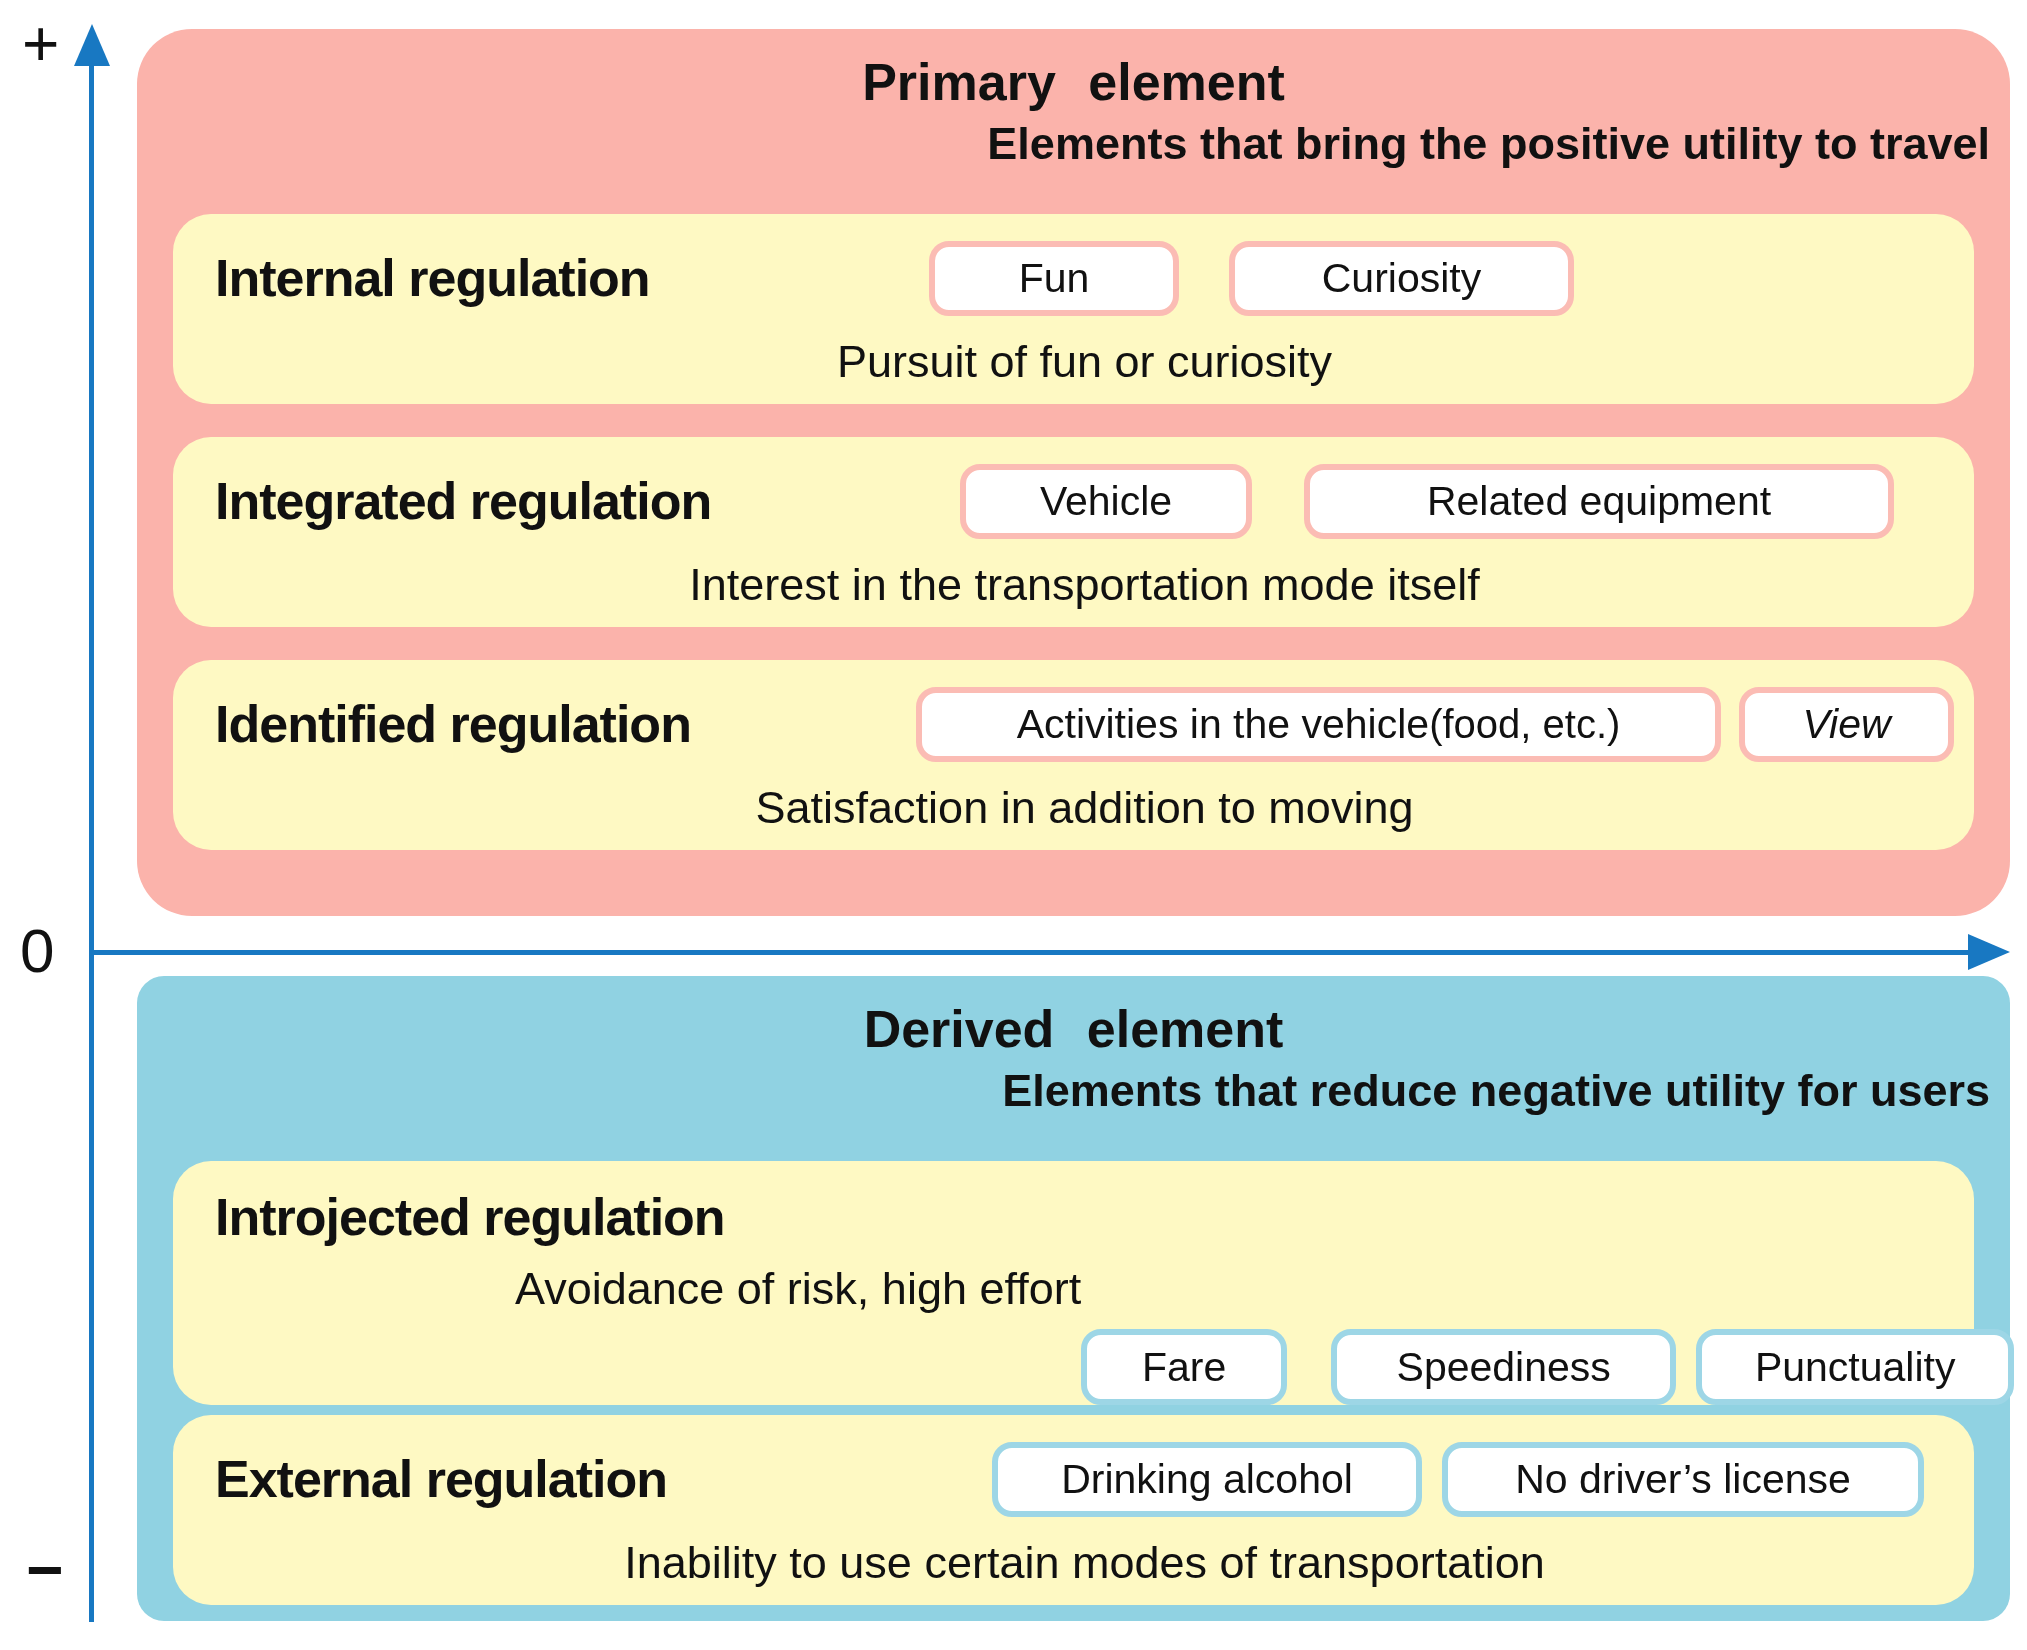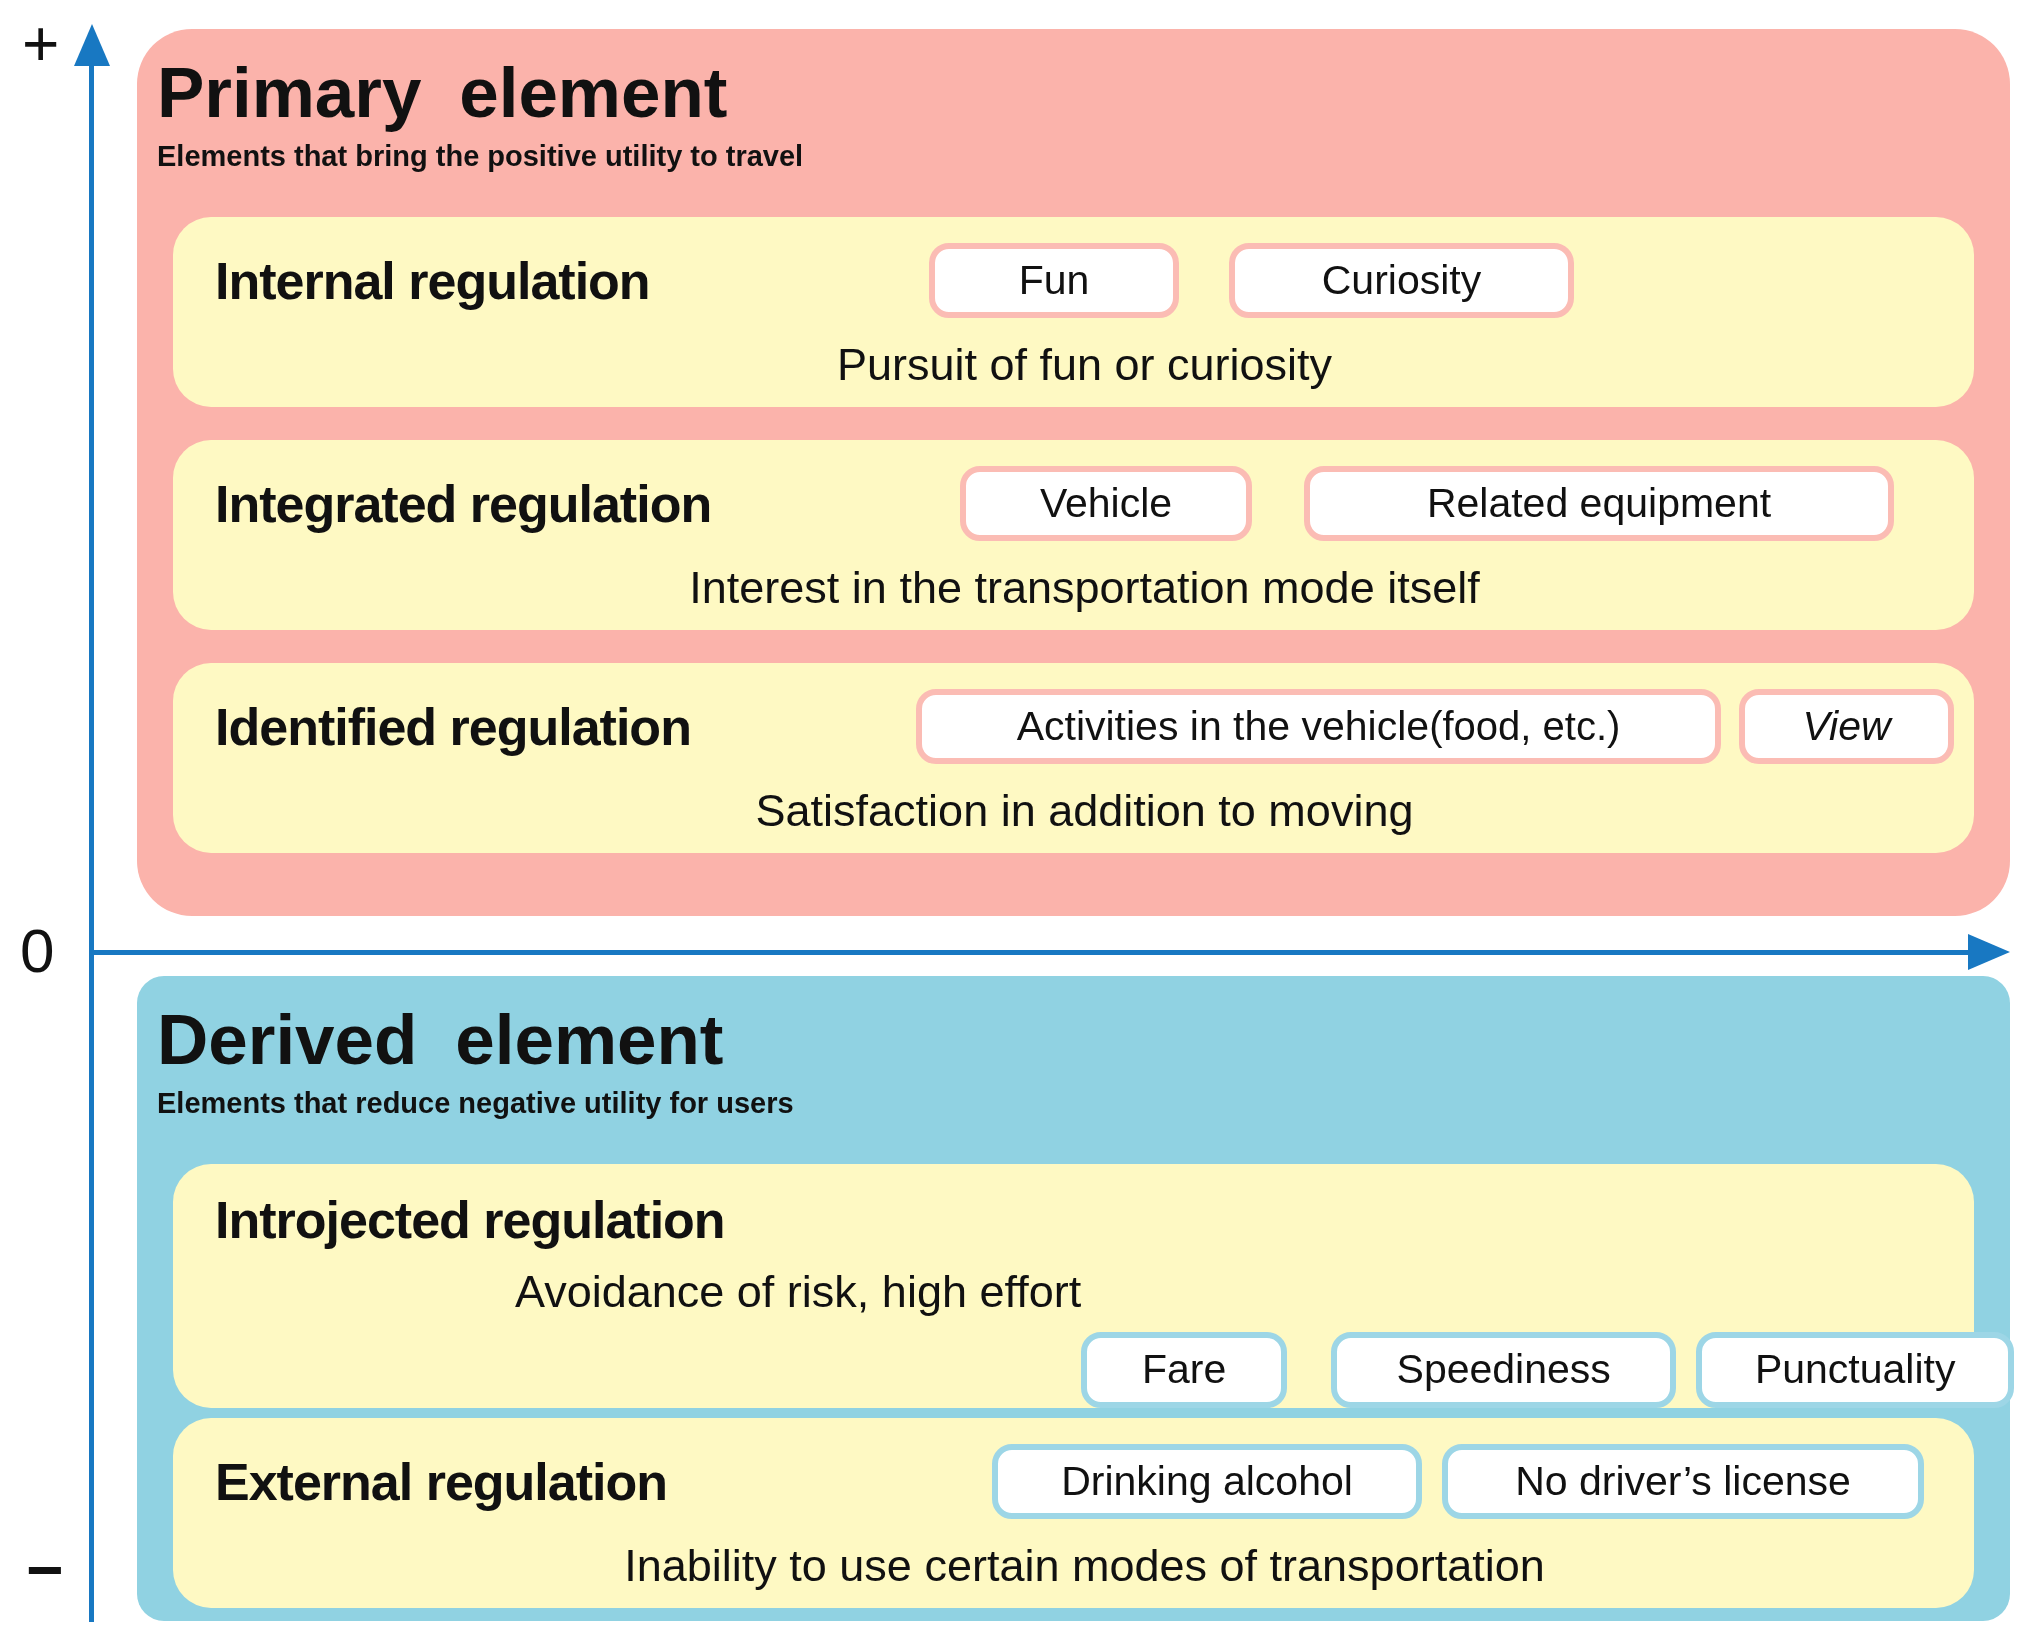--- a/index.html
+++ b/index.html
@@ -18,22 +18,22 @@
                  border-left:42px solid var(--axis-blue); }
   .sym { position:absolute; font-size:64px; line-height:1; color:#111; }
   .sym.plus  { left:22px; top:12px; }
   .sym.zero  { left:20px; top:920px; font-size:62px; }
   .sym.minus { left:26px; top:1538px; font-weight:bold; }
 
   
   .panel { position:absolute; left:137px; width:1873px; border-radius:55px; padding:24px 20px 0 20px; }
   .panel.pink { top:29px;  height:887px; background:var(--pink-bg); }
   .panel.blue { top:976px; height:645px; background:var(--blue-bg);border-radius:27px; }
-  .panel-title    { font-weight:bold; font-size:71px; line-height:1.12; word-spacing:18px; }
-  .panel-subtitle { text-align:left; font-weight:bold; font-size:29px; line-height:1.18; margin-top:6px; }
+  .panel-title    { text-align:center; font-weight:bold; font-size:52px; line-height:1.12; word-spacing:18px; }
+  .panel-subtitle { text-align:right; font-weight:bold; font-size:45px; line-height:1.18; margin-top:6px; }
 
   
   .row { background:#fef9c3; border-radius:38px; margin:0 16px; padding:16px 20px 0 42px; }
   .panel.pink .row { height:190px; }
   .row.first { margin-top:44px; }
   .row.gap33 { margin-top:33px; }
   .row.gap10 { margin-top:10px; }
   .row-top { display:flex; align-items:center; height:96px; }
   .row-label { font-weight:bold; font-size:52px; letter-spacing:-1px; white-space:nowrap; }
   .chips { margin-left:auto; display:flex; align-items:center; }

